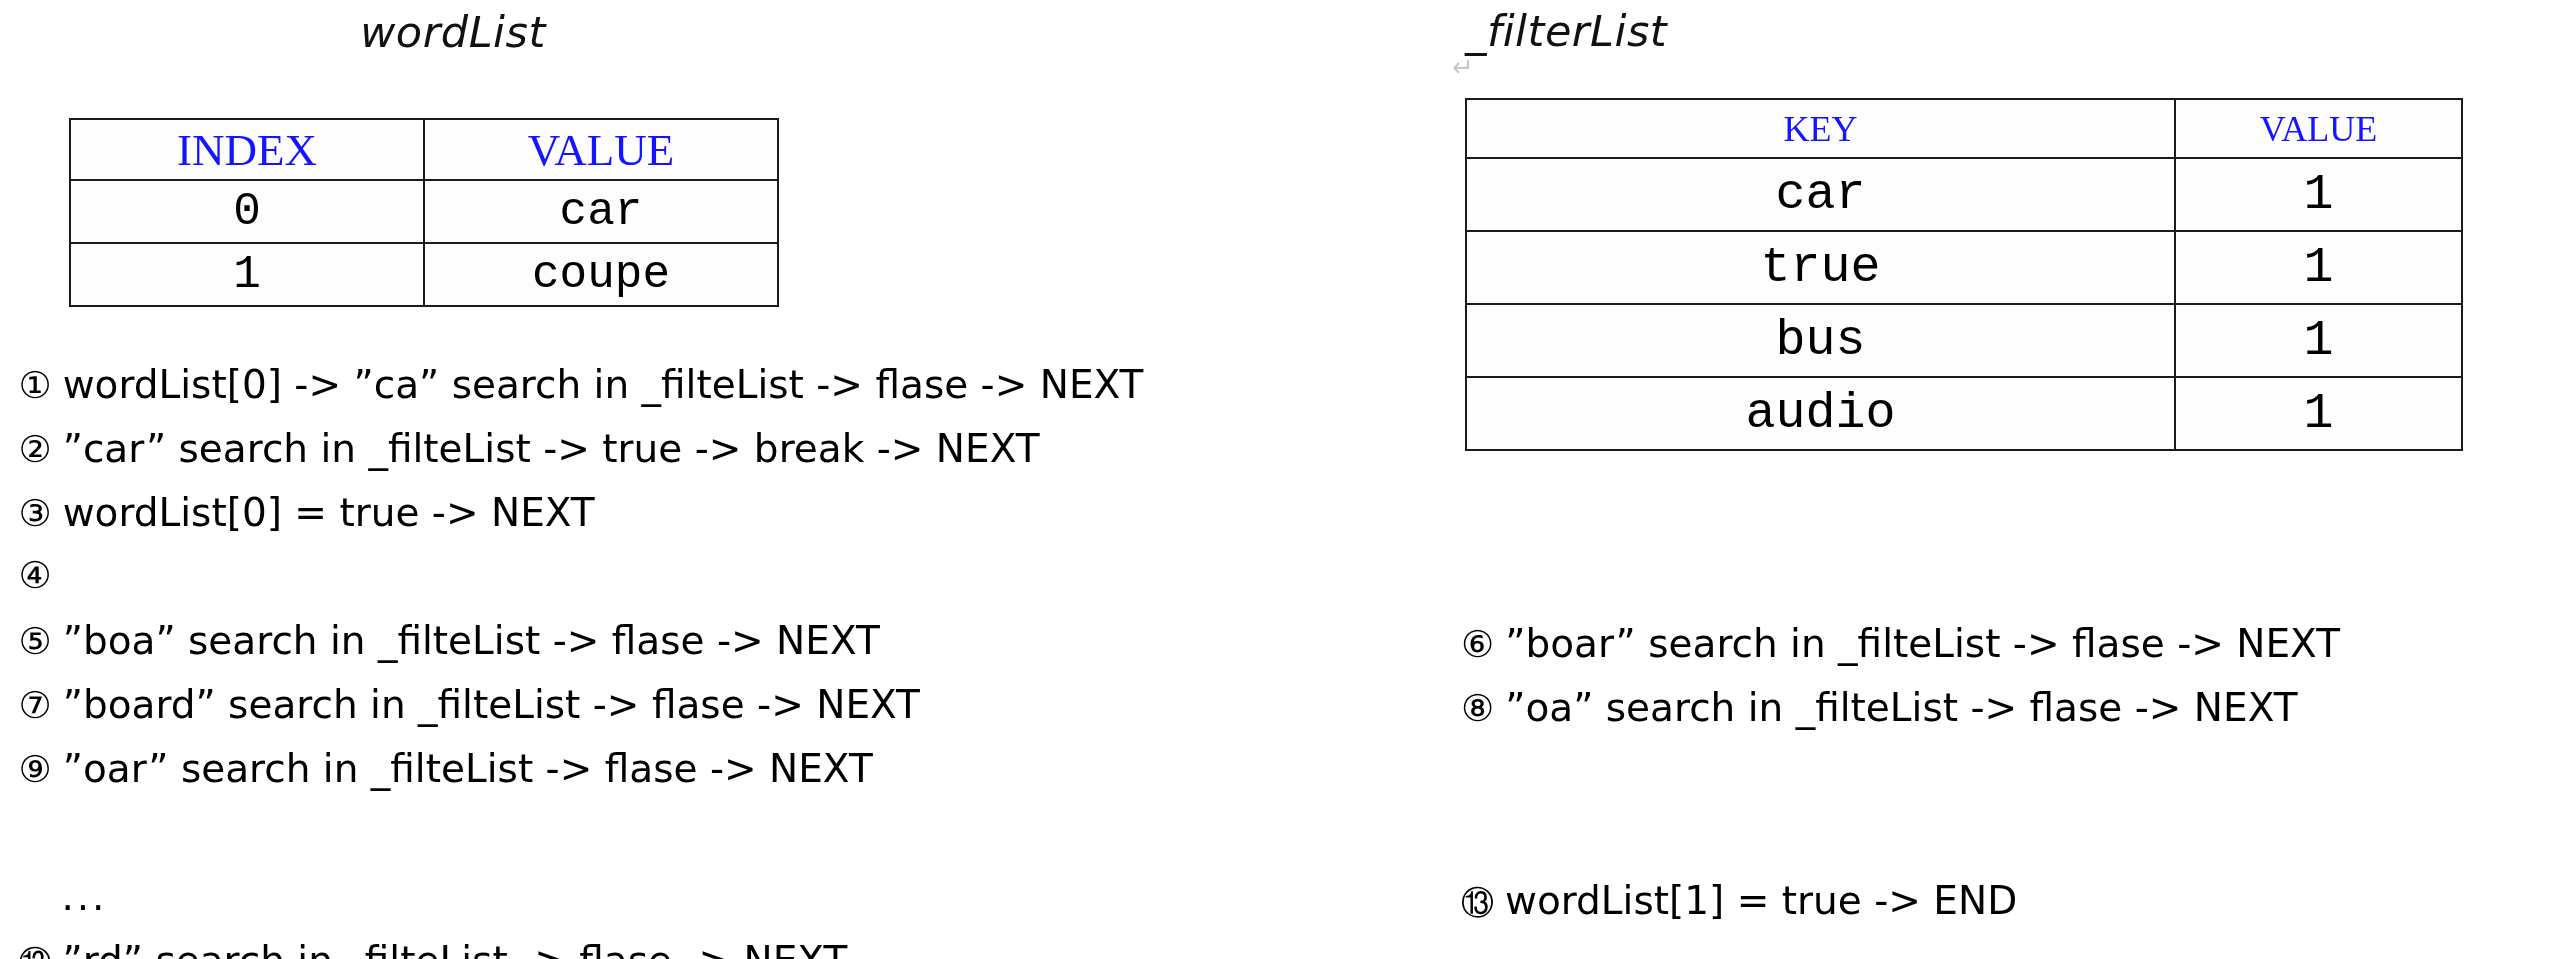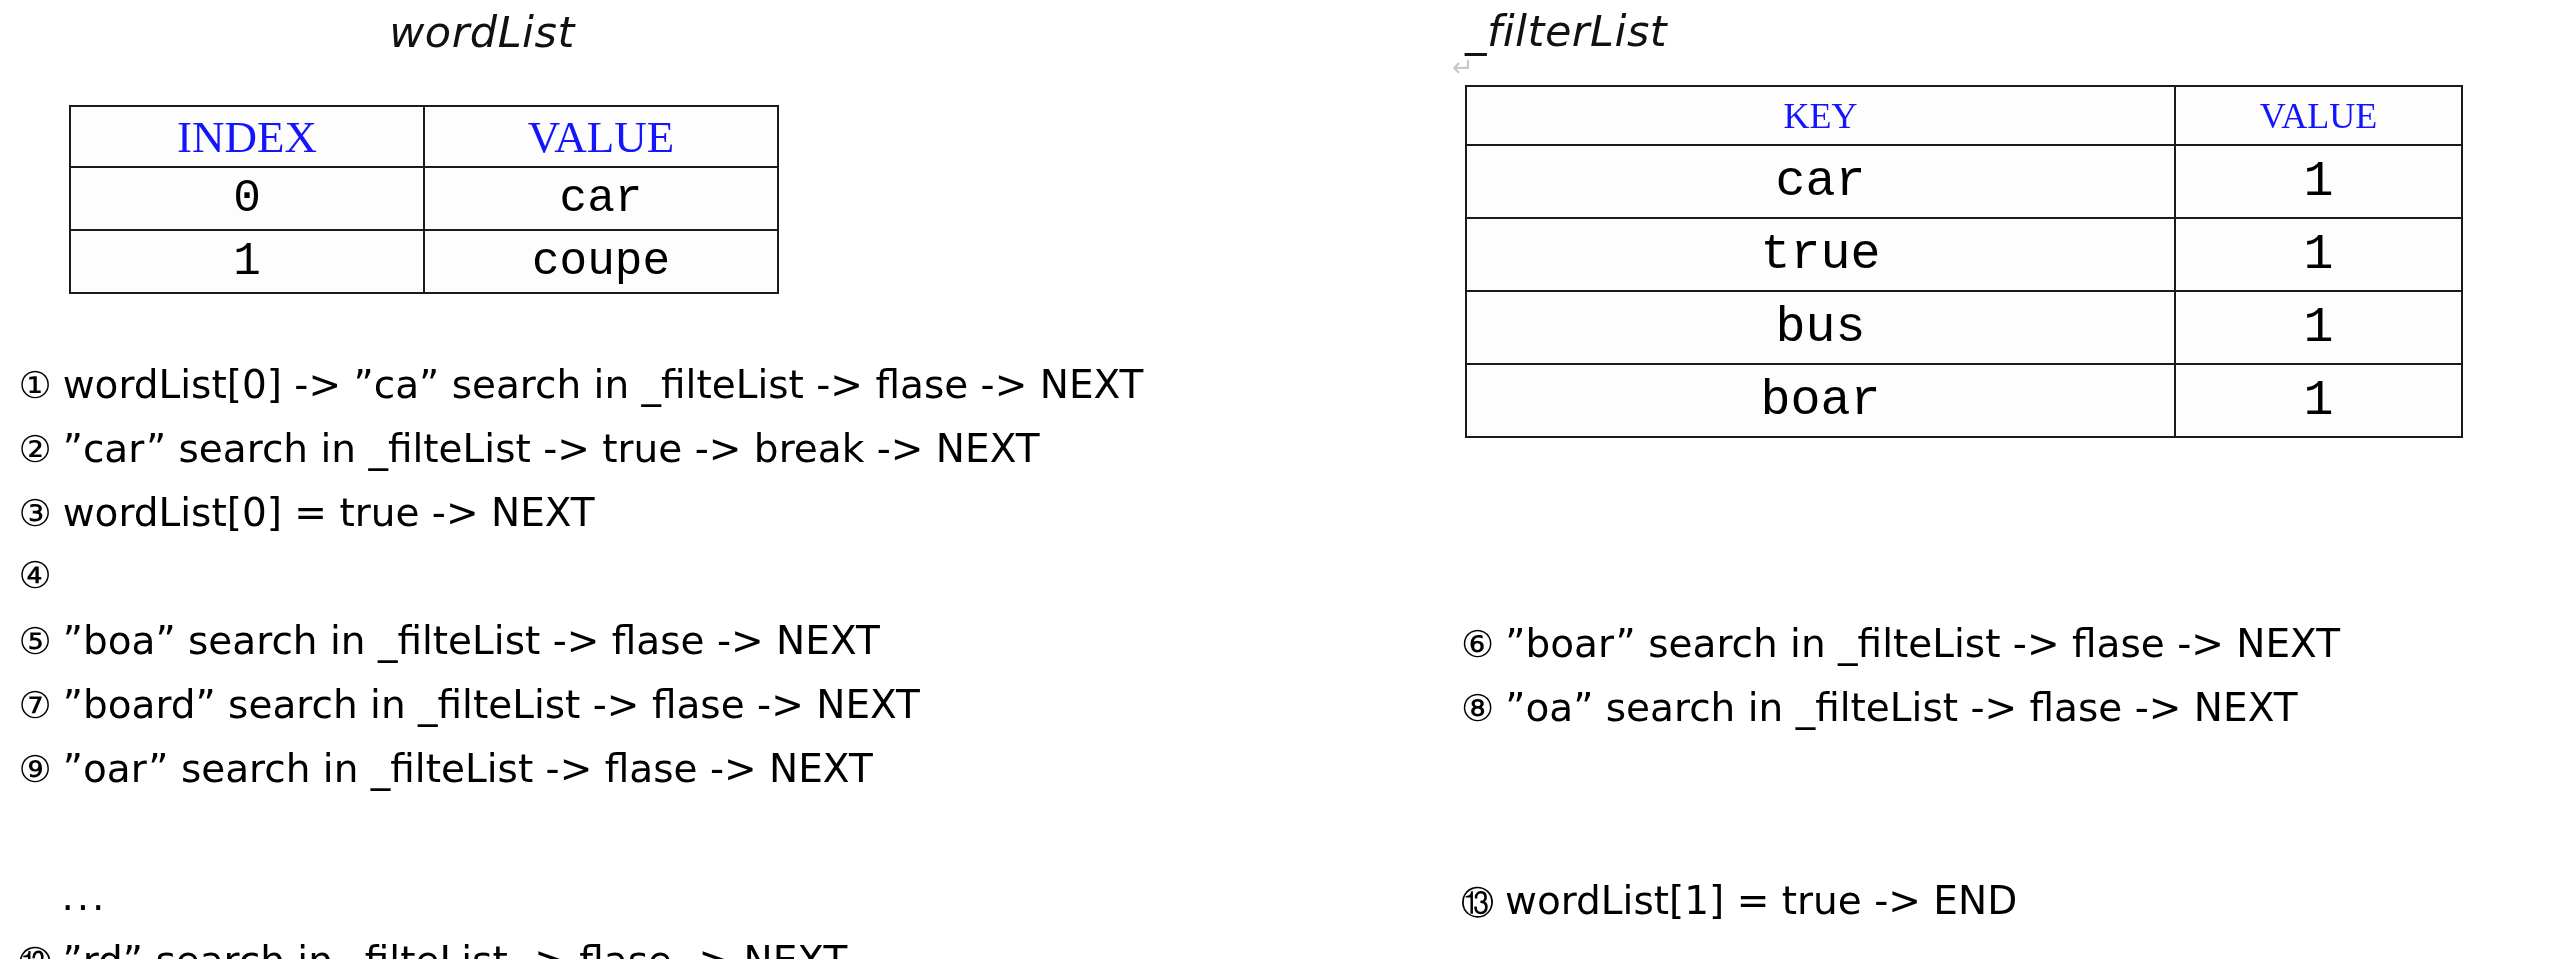--- a/index.html
+++ b/index.html
@@ -22,40 +22,41 @@
   .tbl-title {
     position: absolute;
     font-family: "DejaVu Sans", sans-serif;
     font-style: italic;
     font-size: 43px;
     font-weight: 400;
     letter-spacing: 0.5px;
     color: #111111;
     white-space: nowrap;
   }
-  #title-wordlist { left: 0; top: 7.4px; width: 906px; text-align: center; padding-left: 29px; }
+  #title-wordlist { left: 0; top: 7.4px; width: 906px; text-align: center; }
   #title-filterlist { left: 1465px; top: 5.5px; width: 995px; text-align: left; }
 
   
   .return-mark {
     position: absolute;
     left: 1452px;
     top: 54px;
     font-size: 26px;
     color: #c9c9c9;
     font-family: "DejaVu Sans", sans-serif;
     line-height: 1;
   }
 
   
   .data-table {
     position: absolute;
     border-collapse: collapse;
     table-layout: fixed;
     background: #be185d;
+    margin-top: 13px;
   }
   .data-table th,
   .data-table td {
     border: 2.8px solid #1b1b1b;
     text-align: center;
     vertical-align: middle;
     padding: 0;
     background: #fdfdfd;
   }
   .data-table th {
@@ -177,21 +178,21 @@
       </tr>
       <tr>
         <td>true</td>
         <td>1</td>
       </tr>
       <tr>
         <td>bus</td>
         <td>1</td>
       </tr>
       <tr>
-        <td>boar</td>
+        <td>audio</td>
         <td>1</td>
       </tr>
     </tbody>
   </table>
 
   <ul class="steps" id="steps-left">
     <li class="step">
       <span class="step-num">①</span>
       <span class="step-text">wordList[0] -&gt; ”ca” search in _filteList -&gt; flase -&gt; NEXT</span>
     </li>

